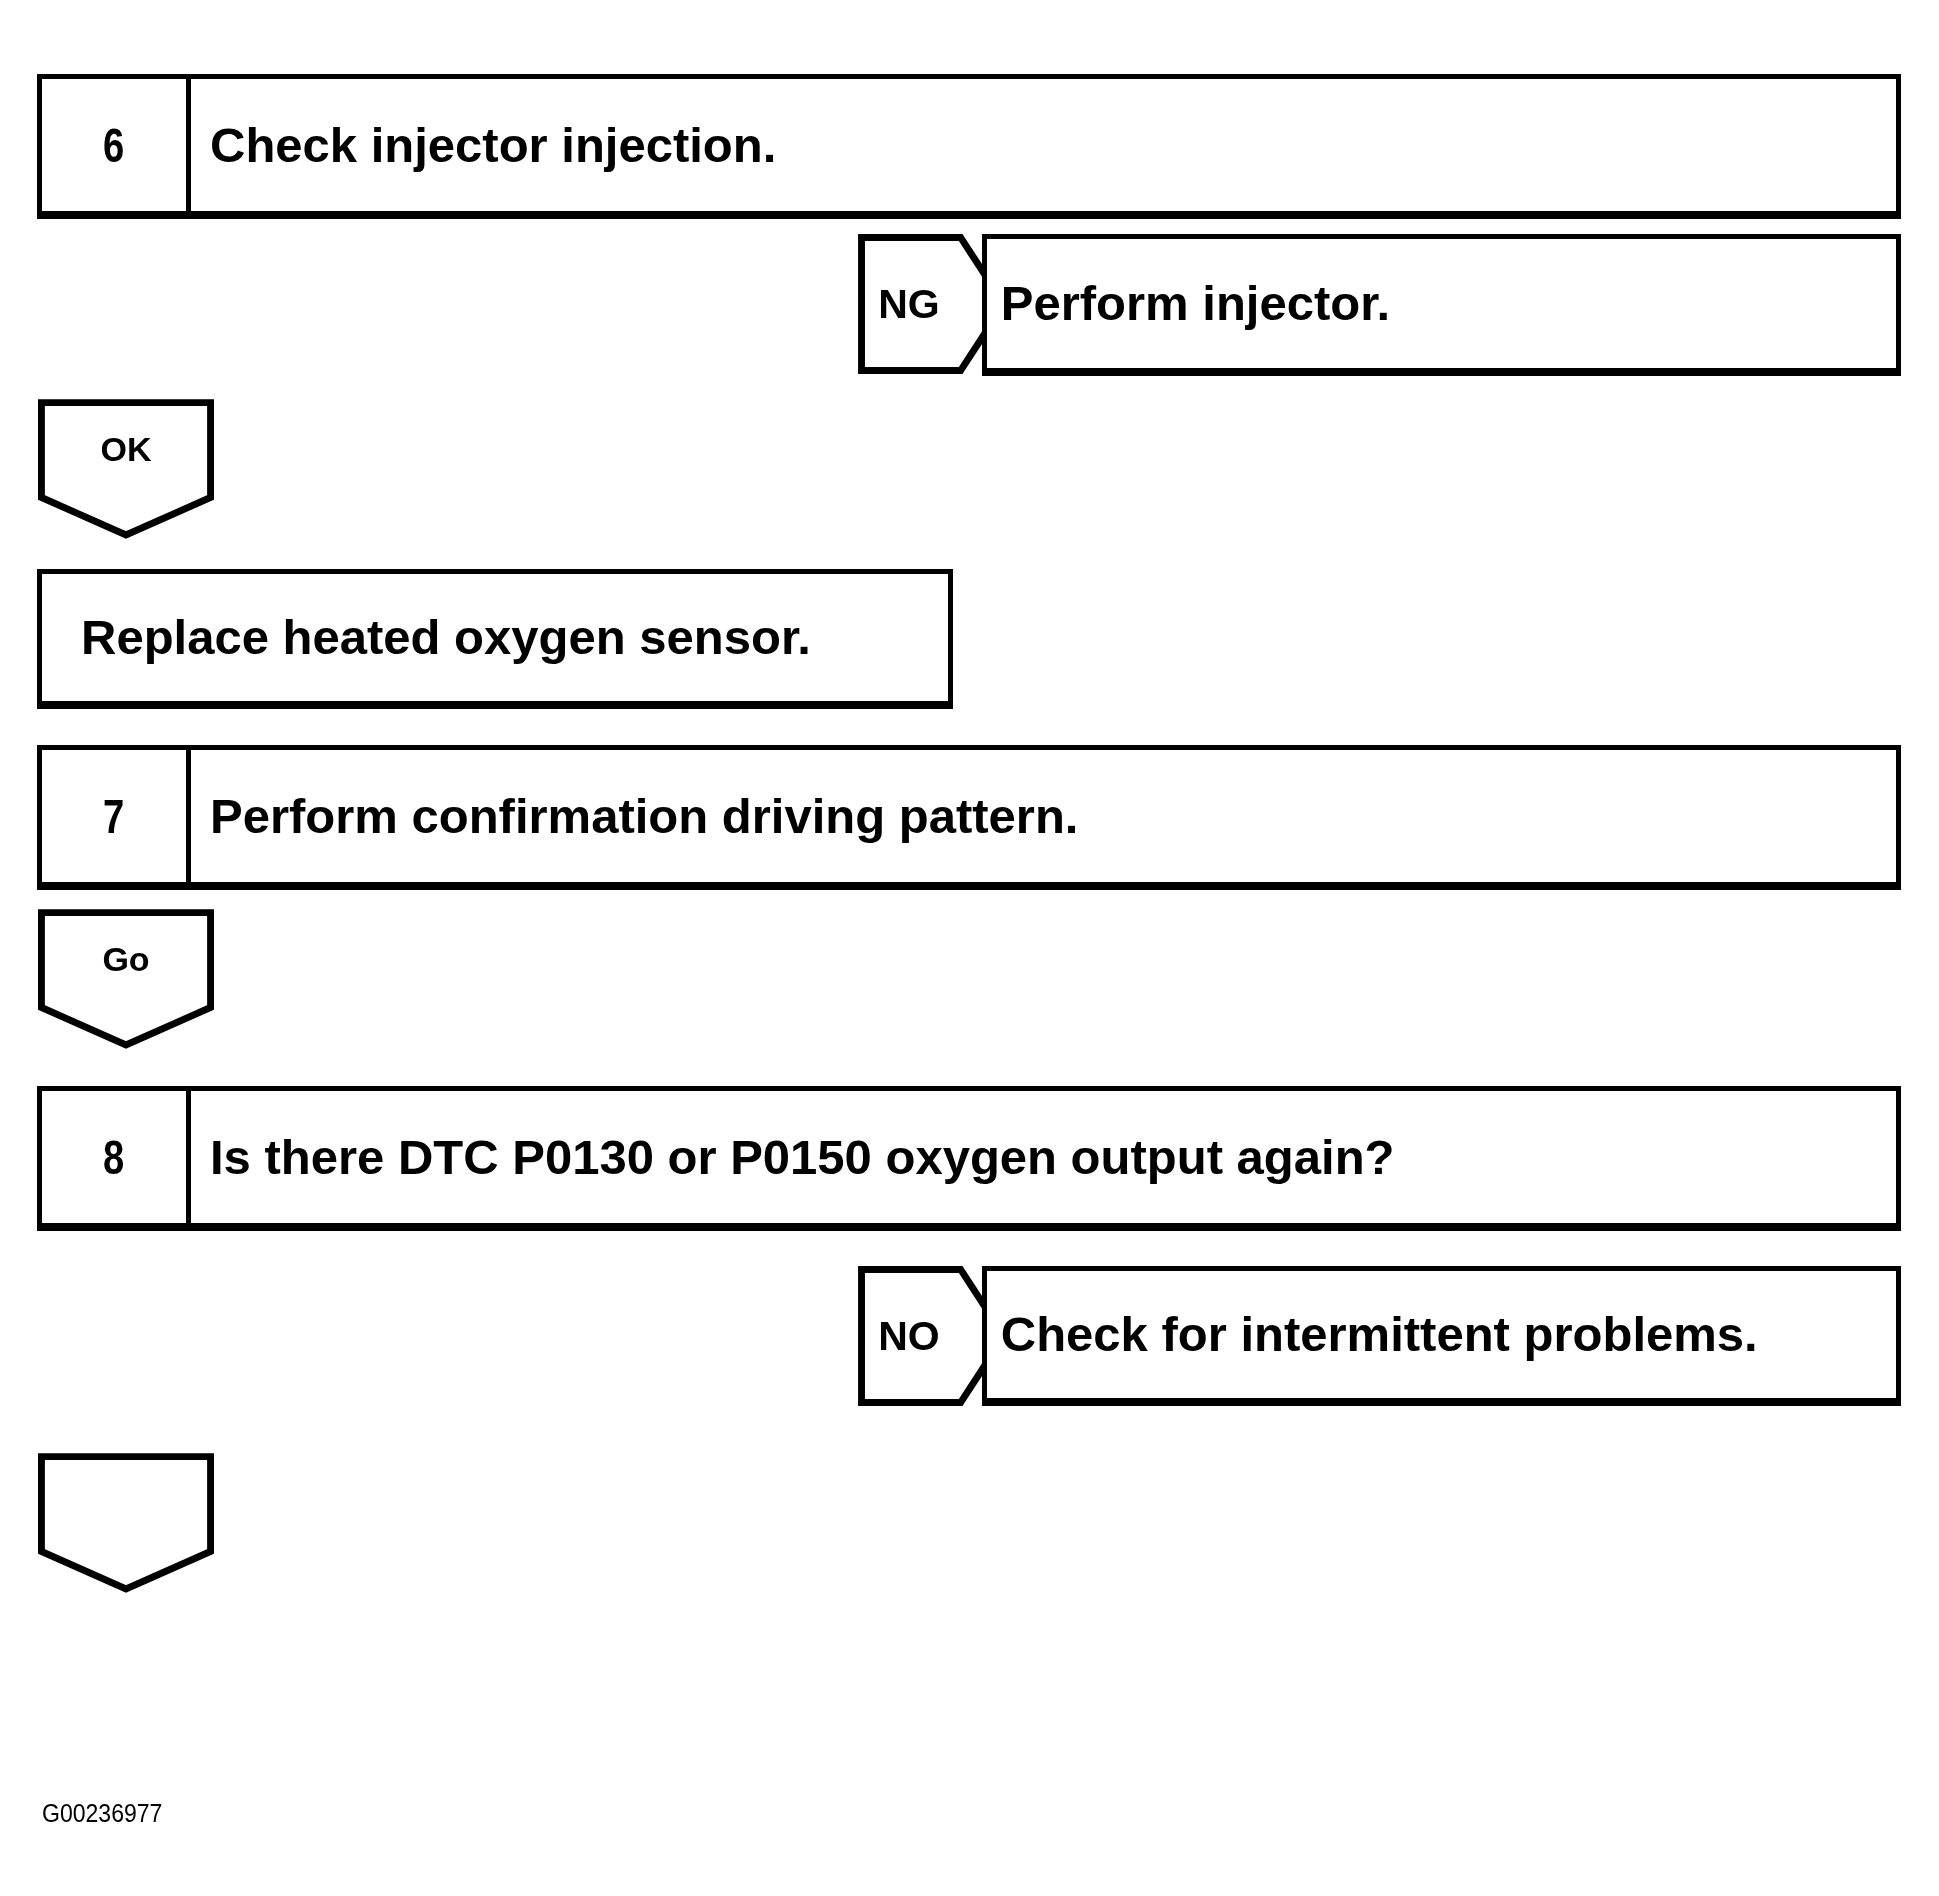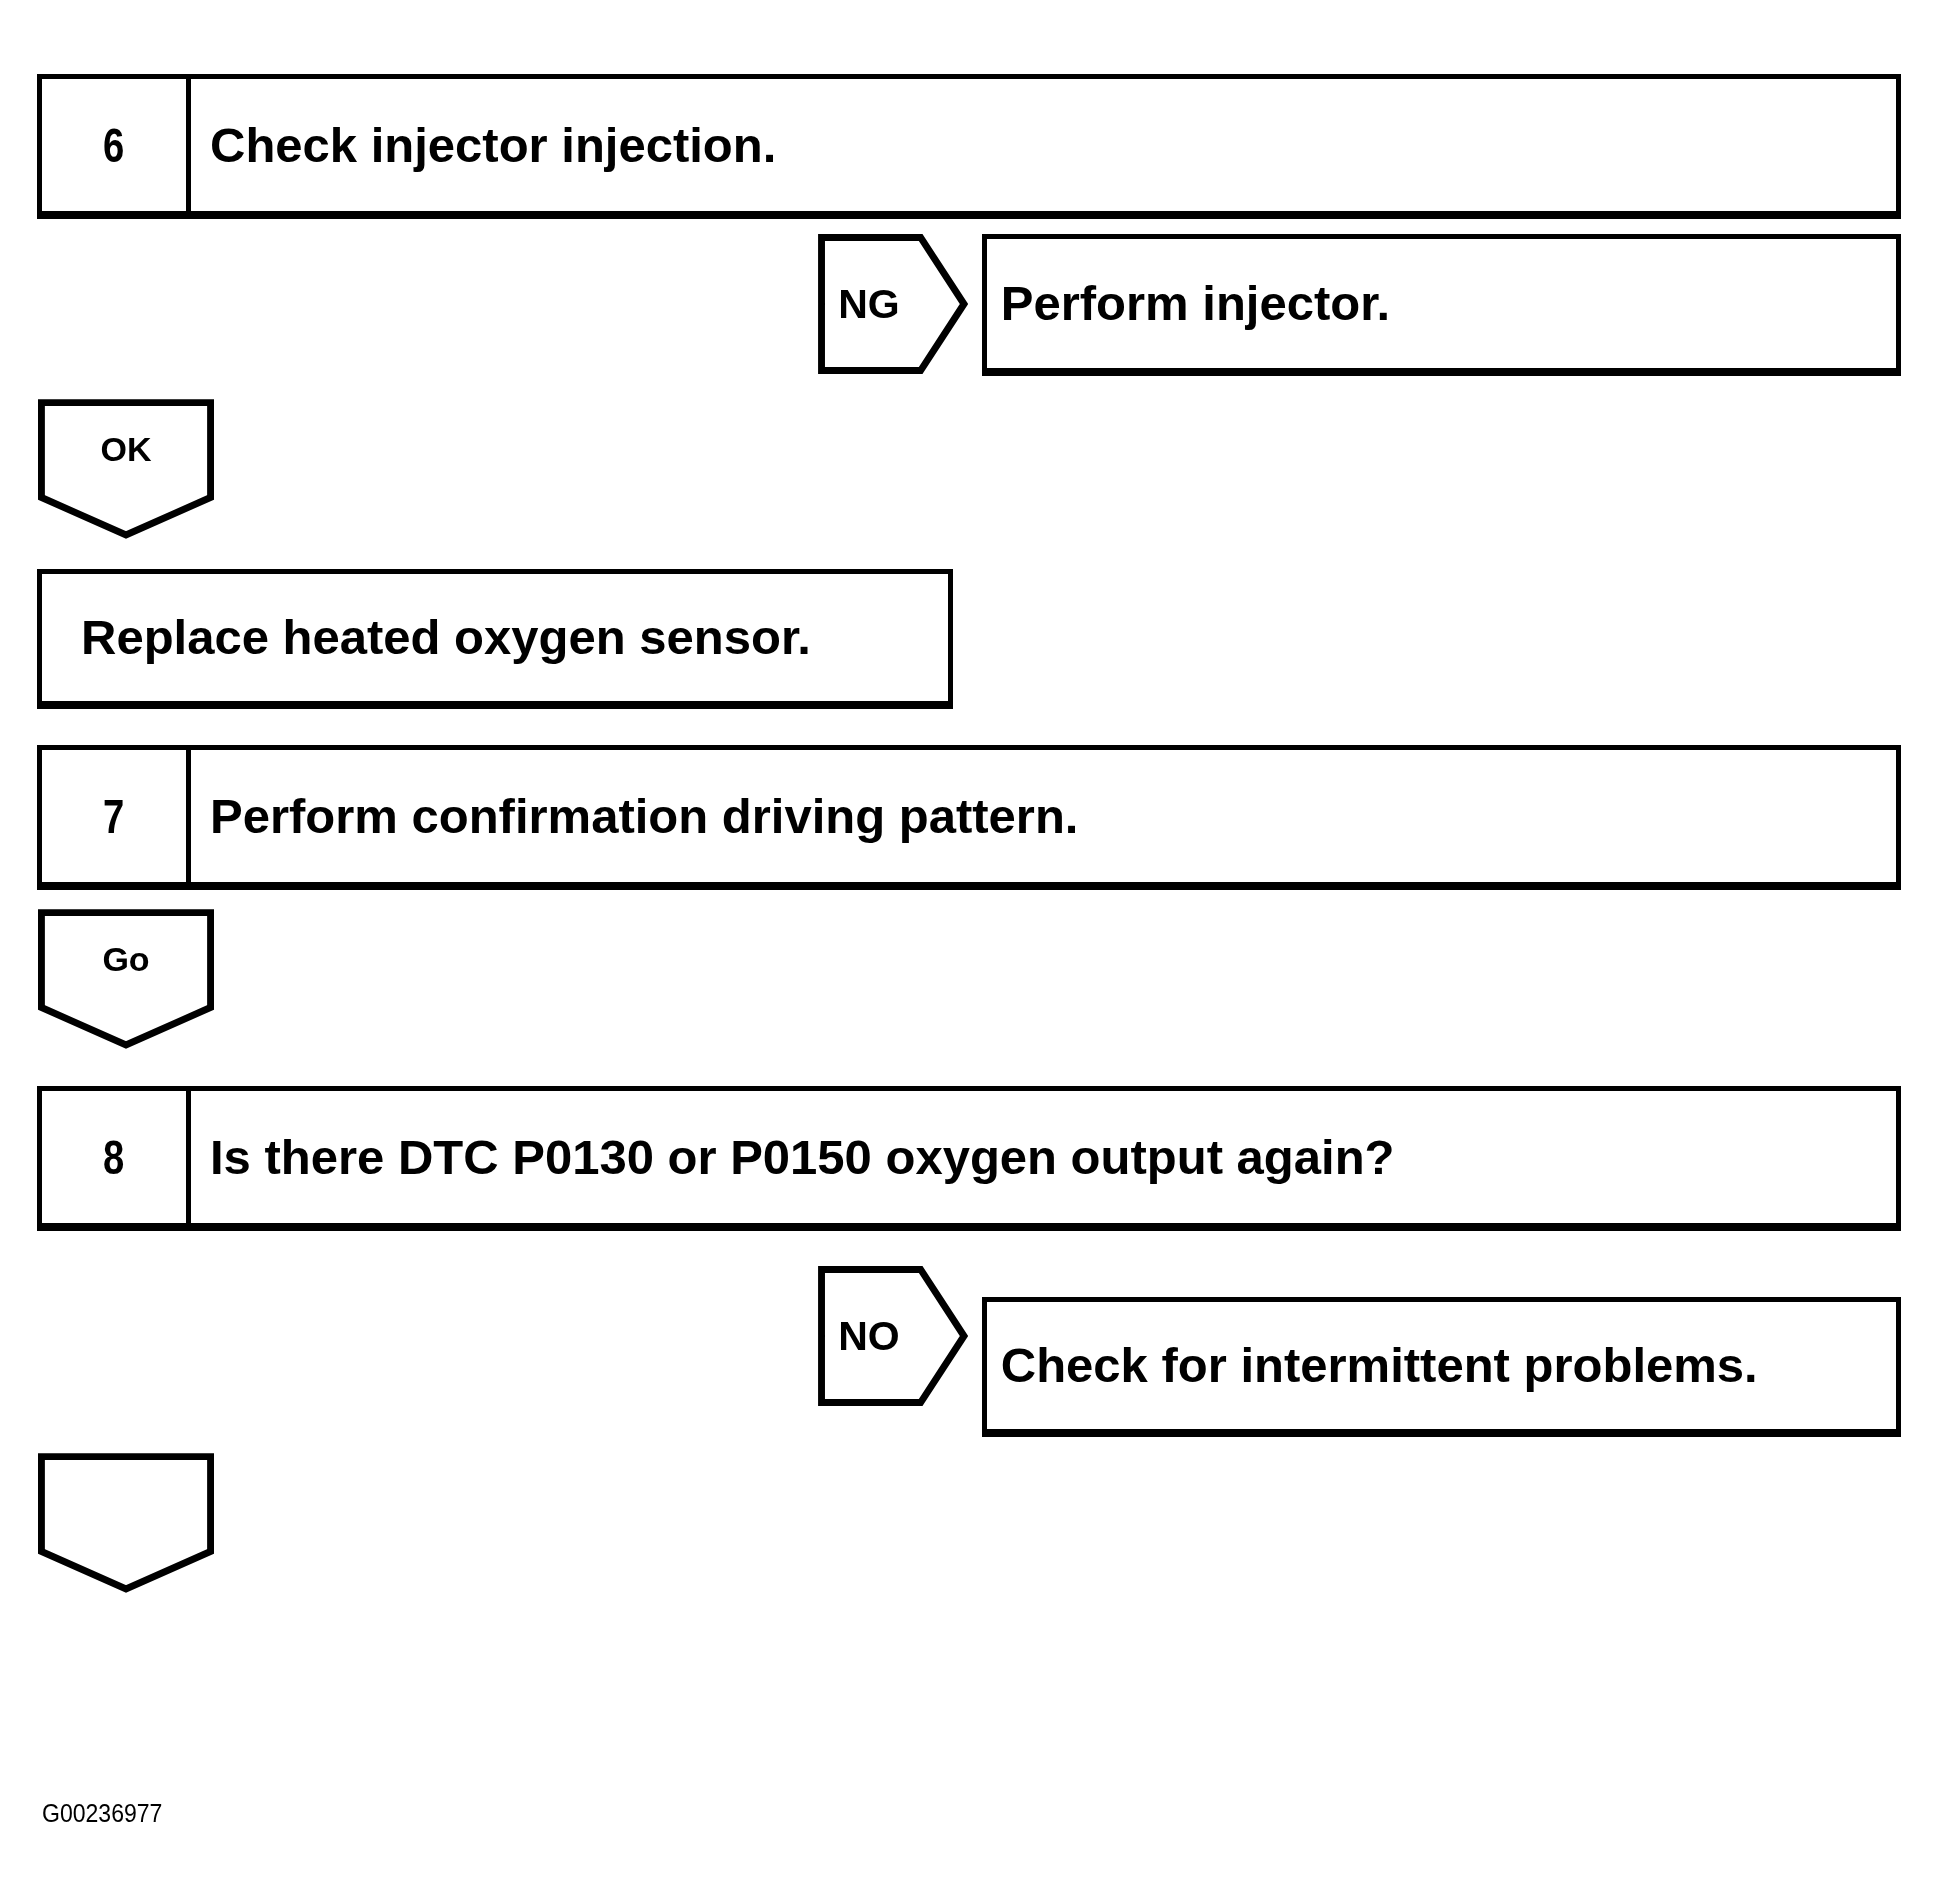--- a/index.html
+++ b/index.html
@@ -67,20 +67,21 @@
     align-items: center;
     justify-content: center;
     font-weight: 700;
     font-size: 34px;
     line-height: 1;
   }
   .pent-right {
     position: absolute;
     width: 150px;
     height: 140px;
+    margin-left: 40px;
   }
   .pent-right-label {
     position: absolute;
     left: 0; top: 0;
     width: 102px; height: 140px;
     display: flex;
     align-items: center;
     justify-content: center;
     font-weight: 700;
     font-size: 41px;
@@ -160,21 +161,21 @@
       <span class="btext">Is there DTC P0130 or P0150 oxygen output again?</span>
     </div>
   </div>
 
   <div class="pent-right" style="left:818px; top:1266px;">
     <svg width="150" height="140" viewBox="0 0 152 142">
       <polygon points="3.5,3.5 104,3.5 148,71 104,138.5 3.5,138.5" fill="#ffffff" stroke="#000000" stroke-width="7" stroke-linejoin="miter"></polygon>
     </svg>
     <div class="pent-right-label">NO</div>
   </div>
-  <div class="box" style="left:982px; top:1266px; width:919px; height:140px;margin-top:31px;">
+  <div class="box" style="left:982px; top:1266px; width:919px; height:140px;">
     <div class="pad-branch">
       <span class="btext">Check for intermittent problems.</span>
     </div>
   </div>
 
   <div class="pent" style="left:38px; top:1453px;">
     <svg width="176" height="140" viewBox="0 0 179 142">
       <polygon points="3.5,3.5 175.5,3.5 175.5,100 89.5,138 3.5,100" fill="#ffffff" stroke="#000000" stroke-width="7" stroke-linejoin="miter"></polygon>
     </svg>
   </div>

